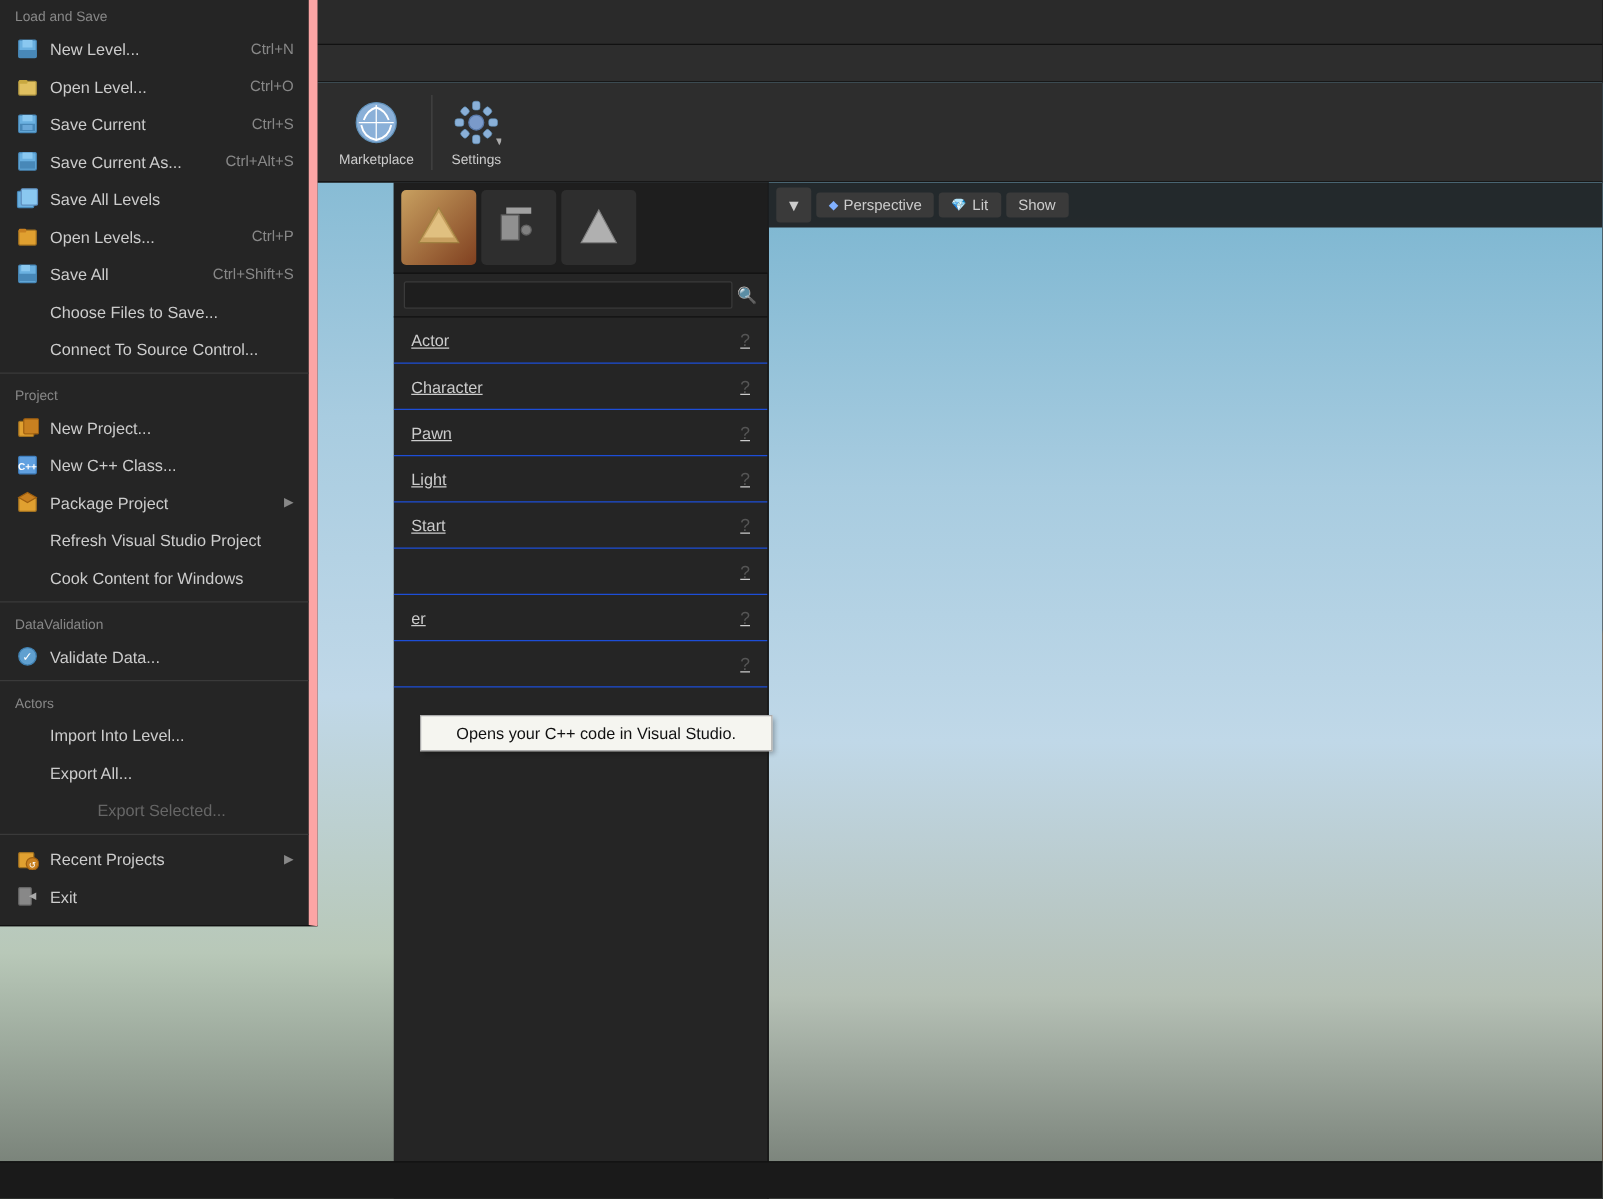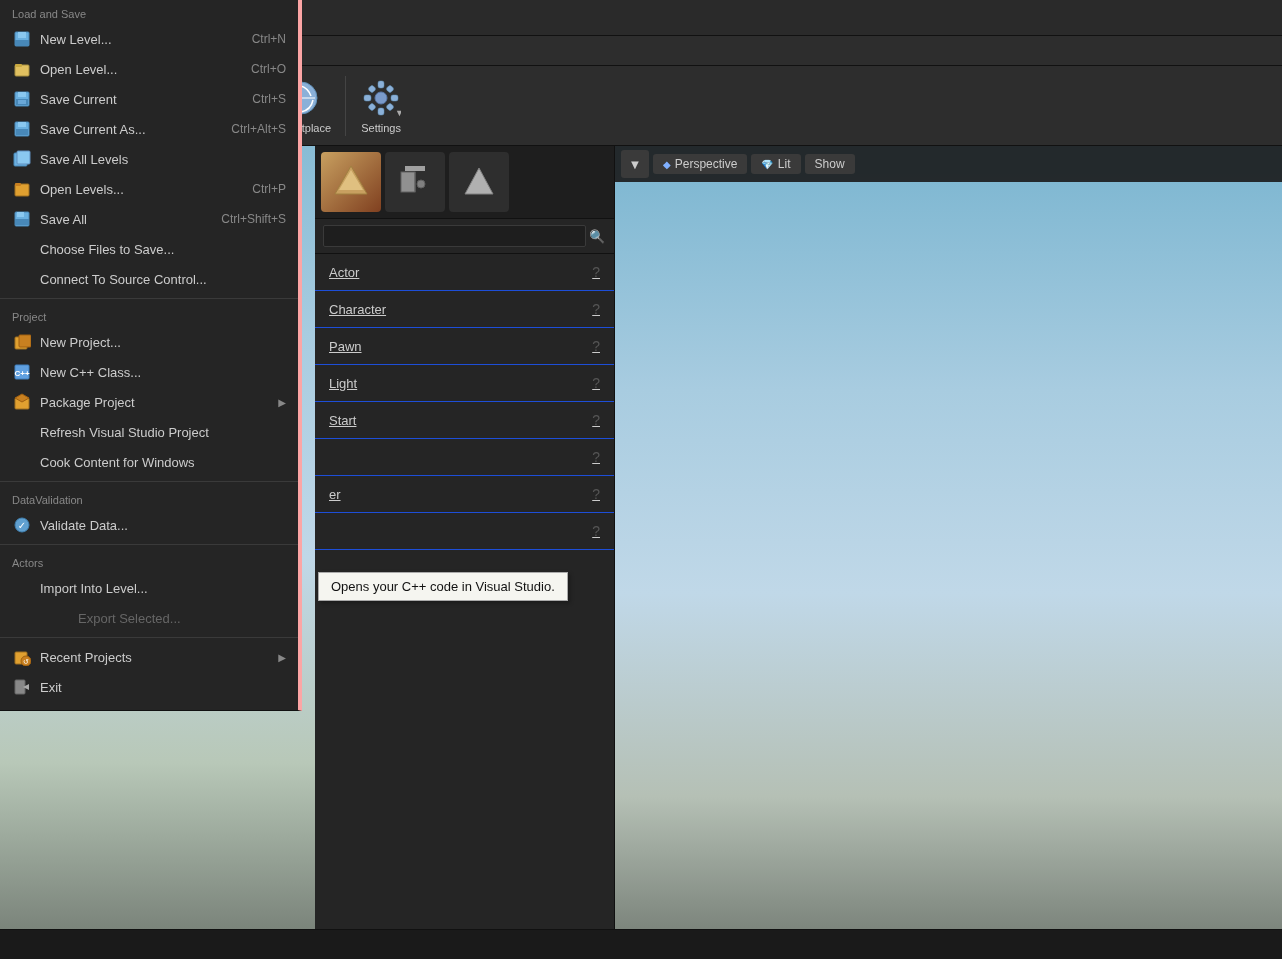--- a/index.html
+++ b/index.html
@@ -59,23 +59,23 @@
     }
     .menu-item:hover, .menu-item.active {
       background: #4a4a4a;
     }
     .menu-item.active {
       background: #3a3a3a;
     }
 
     
     #file-menu {
-      width: 302px;
+      width: 254px;
       background: #252525;
-      border-right: 4px solid #fca5a5;
+      border-right: 7px solid #fca5a5;
       border-bottom: 1px solid #111;
       position: absolute;
       top: 0;
       left: 0;
       z-index: 100;
       color: #ccc;
       padding-bottom: 8px;
     }
 
     .menu-section-label {
@@ -187,25 +187,25 @@
       align-items: center;
       justify-content: center;
       cursor: pointer;
       color: #ccc;
     }
 
     
     #tooltip {
       position: absolute;
       top: 572px;
-      left: 318px;
+      left: 336px;
       background: #f5f5f0;
       color: #111;
       border: 1px solid #aaa;
-      padding: 6px 12px;
+      padding: 6px 28px;
       font-size: 13px;
       z-index: 200;
       pointer-events: none;
       white-space: nowrap;
       box-shadow: 2px 2px 4px rgba(0,0,0,0.3);
     }
     
 
     
     #app-root {
@@ -728,20 +728,24 @@
 
     <div class="menu-divider"></div>
 
     <div class="menu-section-label">Actors</div>
 
     <div class="menu-row">
       <div class="menu-icon"></div>
       <span class="menu-label">Import Into Level...</span>
     </div>
 
+    <div class="menu-row">
+      <div class="menu-icon"></div>
+      <span class="menu-label">Export All...</span>
+    </div>
 
     <div class="menu-row disabled">
       <div class="menu-icon"></div>
       <span class="menu-label">Export Selected...</span>
     </div>
 
     <div class="menu-divider"></div>
 
     <div class="menu-row">
       <div class="menu-icon mi-recent">

